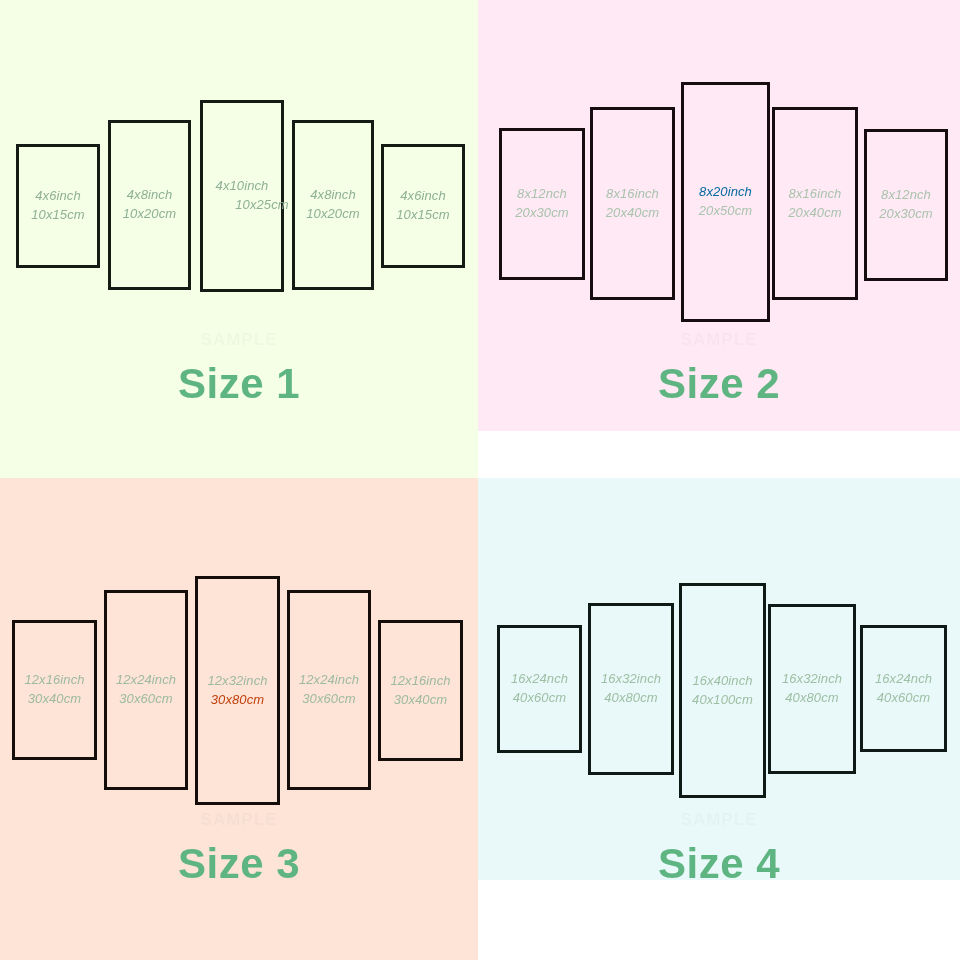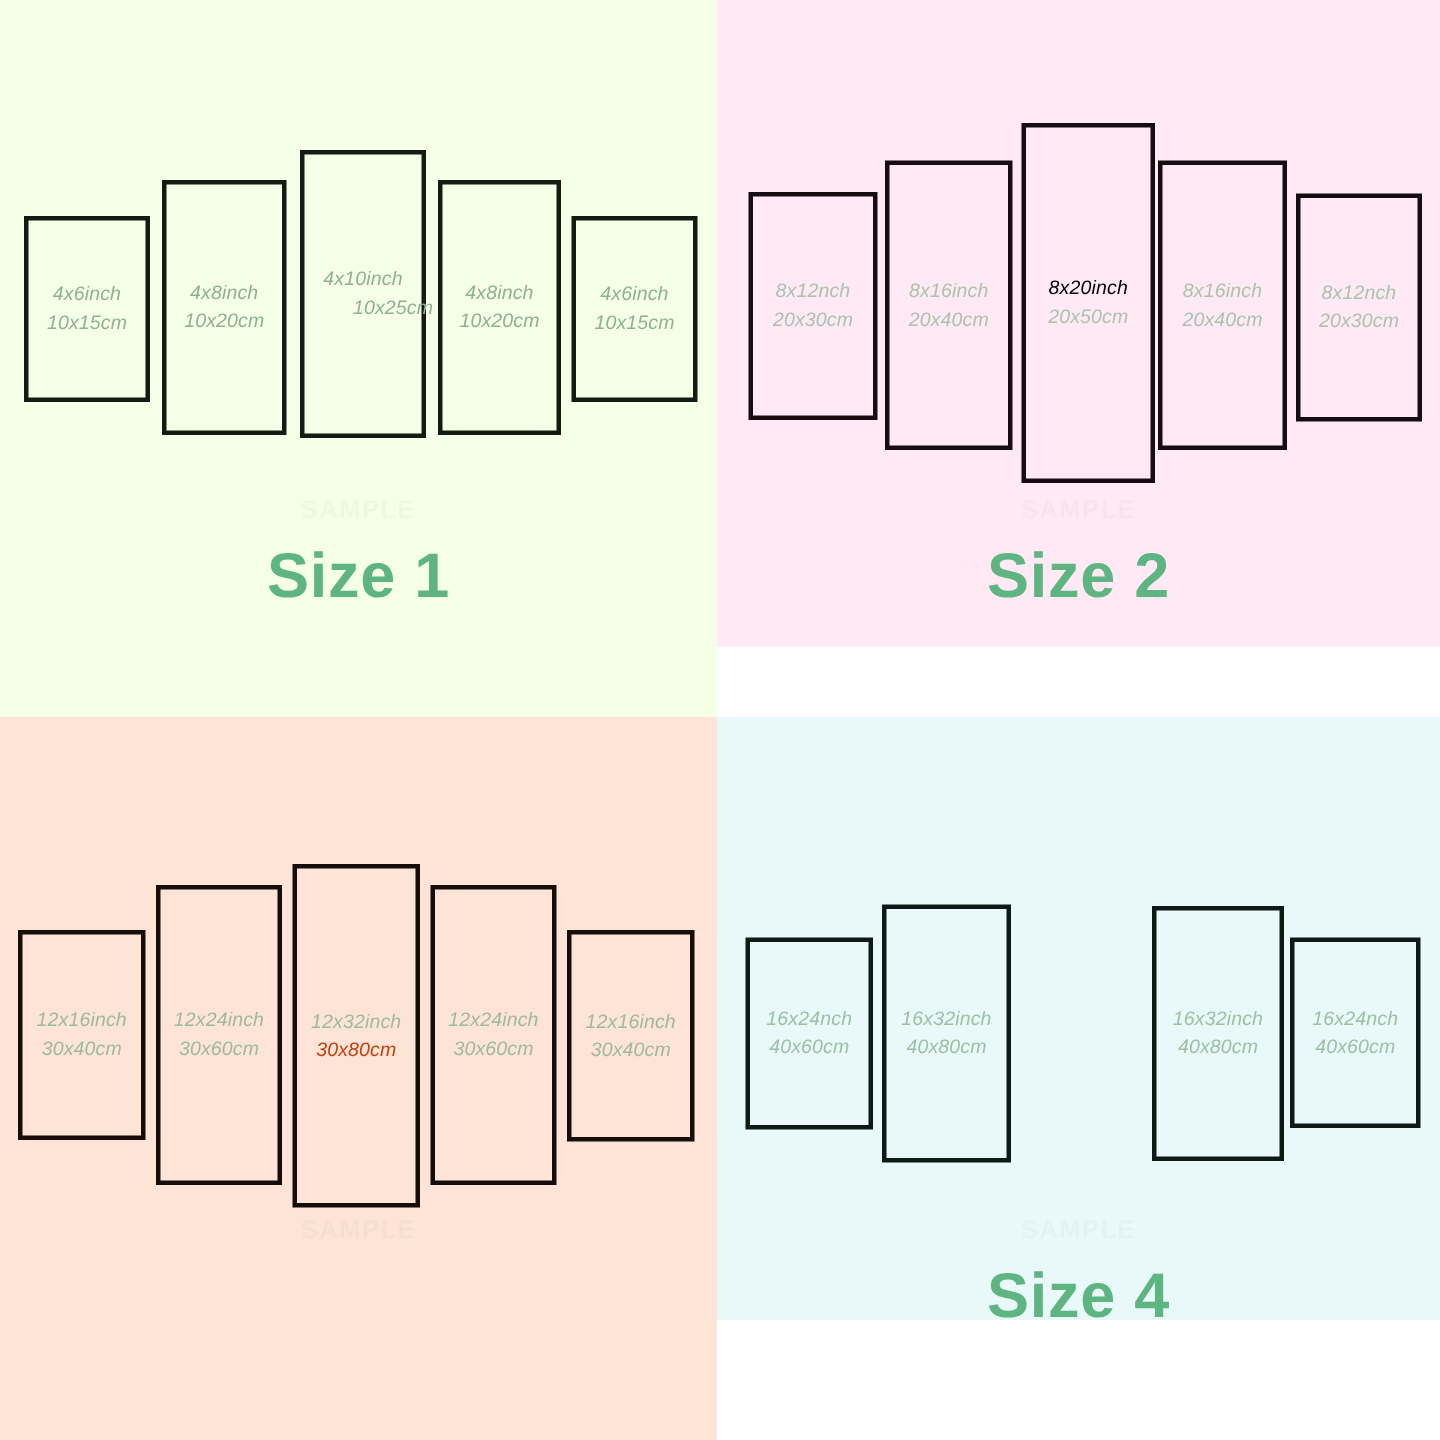--- a/index.html
+++ b/index.html
@@ -96,21 +96,21 @@
       <div class="frames">
         <div class="frame" style="left: 21px; top: 128px; width: 86px; height: 152px; border: 3px solid rgb(23, 13, 17);">
           <div class="frame-label" style="color: rgb(169, 195, 173);">8x12nch</div>
           <div class="frame-label" style="color: rgb(169, 195, 173);">20x30cm</div>
         </div>
         <div class="frame" style="left: 112px; top: 107px; width: 85px; height: 193px; border: 3px solid rgb(23, 13, 17);">
           <div class="frame-label" style="color: rgb(169, 195, 173);">8x16inch</div>
           <div class="frame-label" style="color: rgb(169, 195, 173);">20x40cm</div>
         </div>
         <div class="frame" style="left: 203px; top: 82px; width: 89px; height: 240px; border: 3px solid rgb(23, 13, 17);">
-          <div class="frame-label" style="color: #000000;">8x20inch</div>
+          <div class="frame-label" style="color: #0369a1;">8x20inch</div>
           <div class="frame-label" style="color: rgb(169, 195, 173);">20x50cm</div>
         </div>
         <div class="frame" style="left: 294px; top: 107px; width: 86px; height: 193px; border: 3px solid rgb(23, 13, 17);">
           <div class="frame-label" style="color: rgb(169, 195, 173);">8x16inch</div>
           <div class="frame-label" style="color: rgb(169, 195, 173);">20x40cm</div>
         </div>
         <div class="frame" style="left: 386px; top: 129px; width: 84px; height: 152px; border: 3px solid rgb(23, 13, 17);">
           <div class="frame-label" style="color: rgb(169, 195, 173);">8x12nch</div>
           <div class="frame-label" style="color: rgb(169, 195, 173);">20x30cm</div>
         </div>
@@ -134,31 +134,36 @@
         </div>
         <div class="frame" style="left: 287px; top: 112px; width: 84px; height: 200px; border: 3px solid rgb(21, 13, 10);">
           <div class="frame-label" style="color: rgb(157, 186, 160);">12x24inch</div>
           <div class="frame-label" style="color: rgb(157, 186, 160);">30x60cm</div>
         </div>
         <div class="frame" style="left: 378px; top: 142px; width: 85px; height: 141px; border: 3px solid rgb(21, 13, 10);">
           <div class="frame-label" style="color: rgb(157, 186, 160);">12x16inch</div>
           <div class="frame-label" style="color: rgb(157, 186, 160);">30x40cm</div>
         </div>
       </div>
+      <div class="size-title" style="top: 362px; color: rgb(95, 181, 129);">Size 3</div>
     </div>
     <div class="quadrant" style="left: 478px; top: 478px; width: 482px; height: 402px; background: rgb(233, 249, 249);">
       <div class="watermark" style="top: 332px;">SAMPLE</div>
       <div class="frames">
         <div class="frame" style="left: 19px; top: 147px; width: 85px; height: 128px; border: 3px solid rgb(14, 26, 22);">
           <div class="frame-label" style="color: rgb(157, 191, 164);">16x24nch</div>
           <div class="frame-label" style="color: rgb(157, 191, 164);">40x60cm</div>
         </div>
         <div class="frame" style="left: 110px; top: 125px; width: 86px; height: 172px; border: 3px solid rgb(14, 26, 22);">
           <div class="frame-label" style="color: rgb(157, 191, 164);">16x32inch</div>
           <div class="frame-label" style="color: rgb(157, 191, 164);">40x80cm</div>
+        </div>
+        <div class="frame" style="left: 201px; top: 105px; width: 87px; height: 215px; border: 3px solid rgb(14, 26, 22);">
+          <div class="frame-label" style="color: rgb(157, 191, 164);">16x40inch</div>
+          <div class="frame-label" style="color: rgb(157, 191, 164);">40x100cm</div>
         </div>
         <div class="frame" style="left: 290px; top: 126px; width: 88px; height: 170px; border: 3px solid rgb(14, 26, 22);">
           <div class="frame-label" style="color: rgb(157, 191, 164);">16x32inch</div>
           <div class="frame-label" style="color: rgb(157, 191, 164);">40x80cm</div>
         </div>
         <div class="frame" style="left: 382px; top: 147px; width: 87px; height: 127px; border: 3px solid rgb(14, 26, 22);">
           <div class="frame-label" style="color: rgb(157, 191, 164);">16x24nch</div>
           <div class="frame-label" style="color: rgb(157, 191, 164);">40x60cm</div>
         </div>
       </div>

